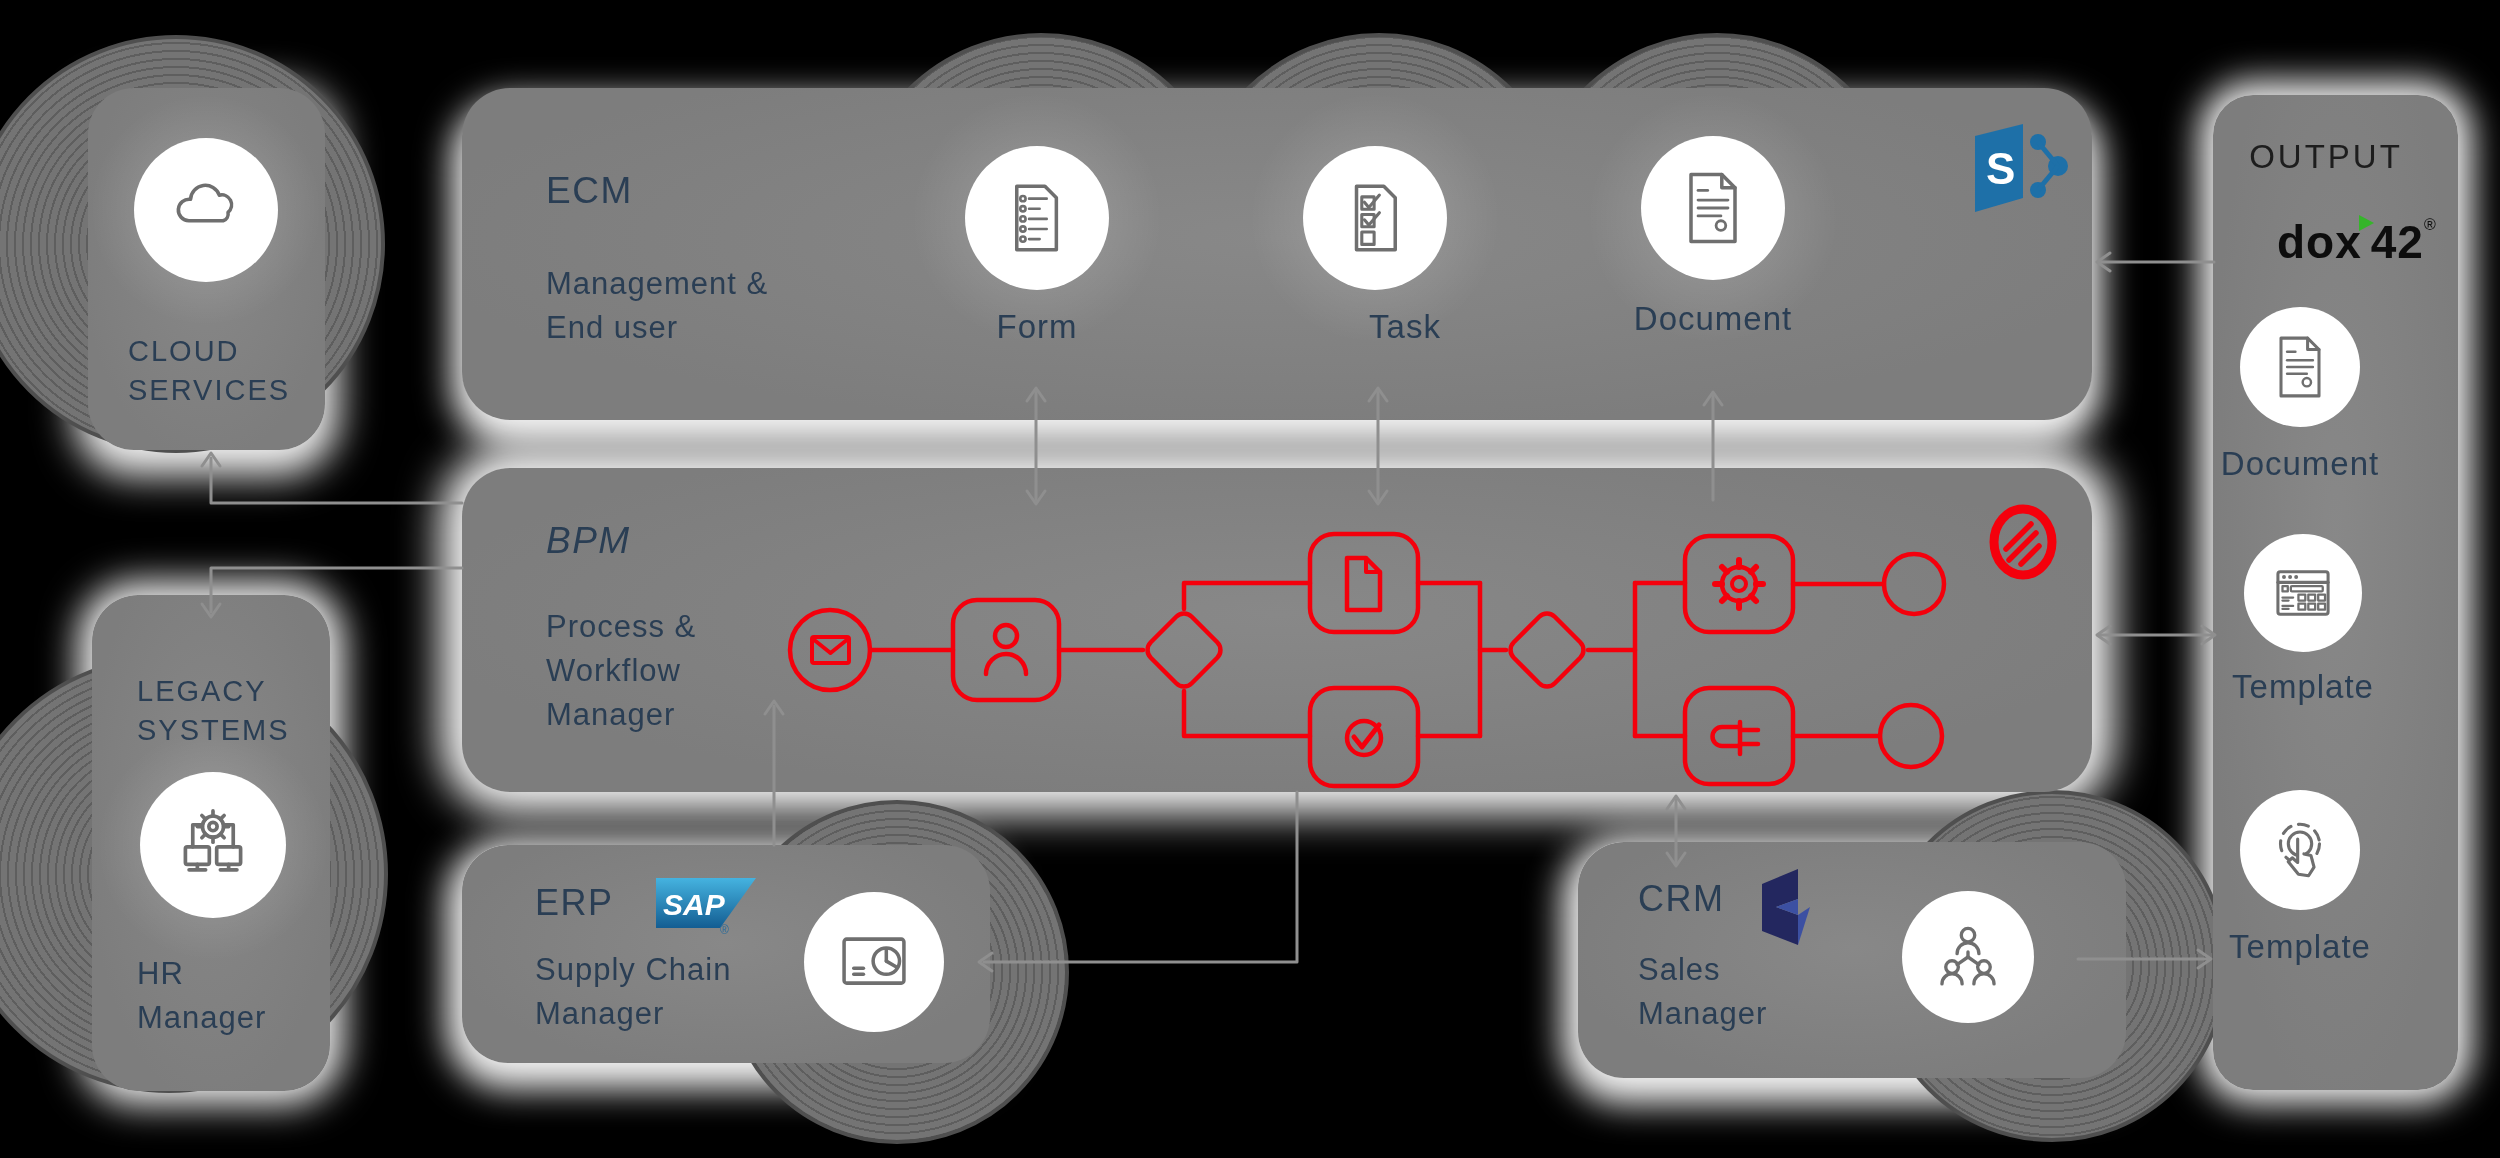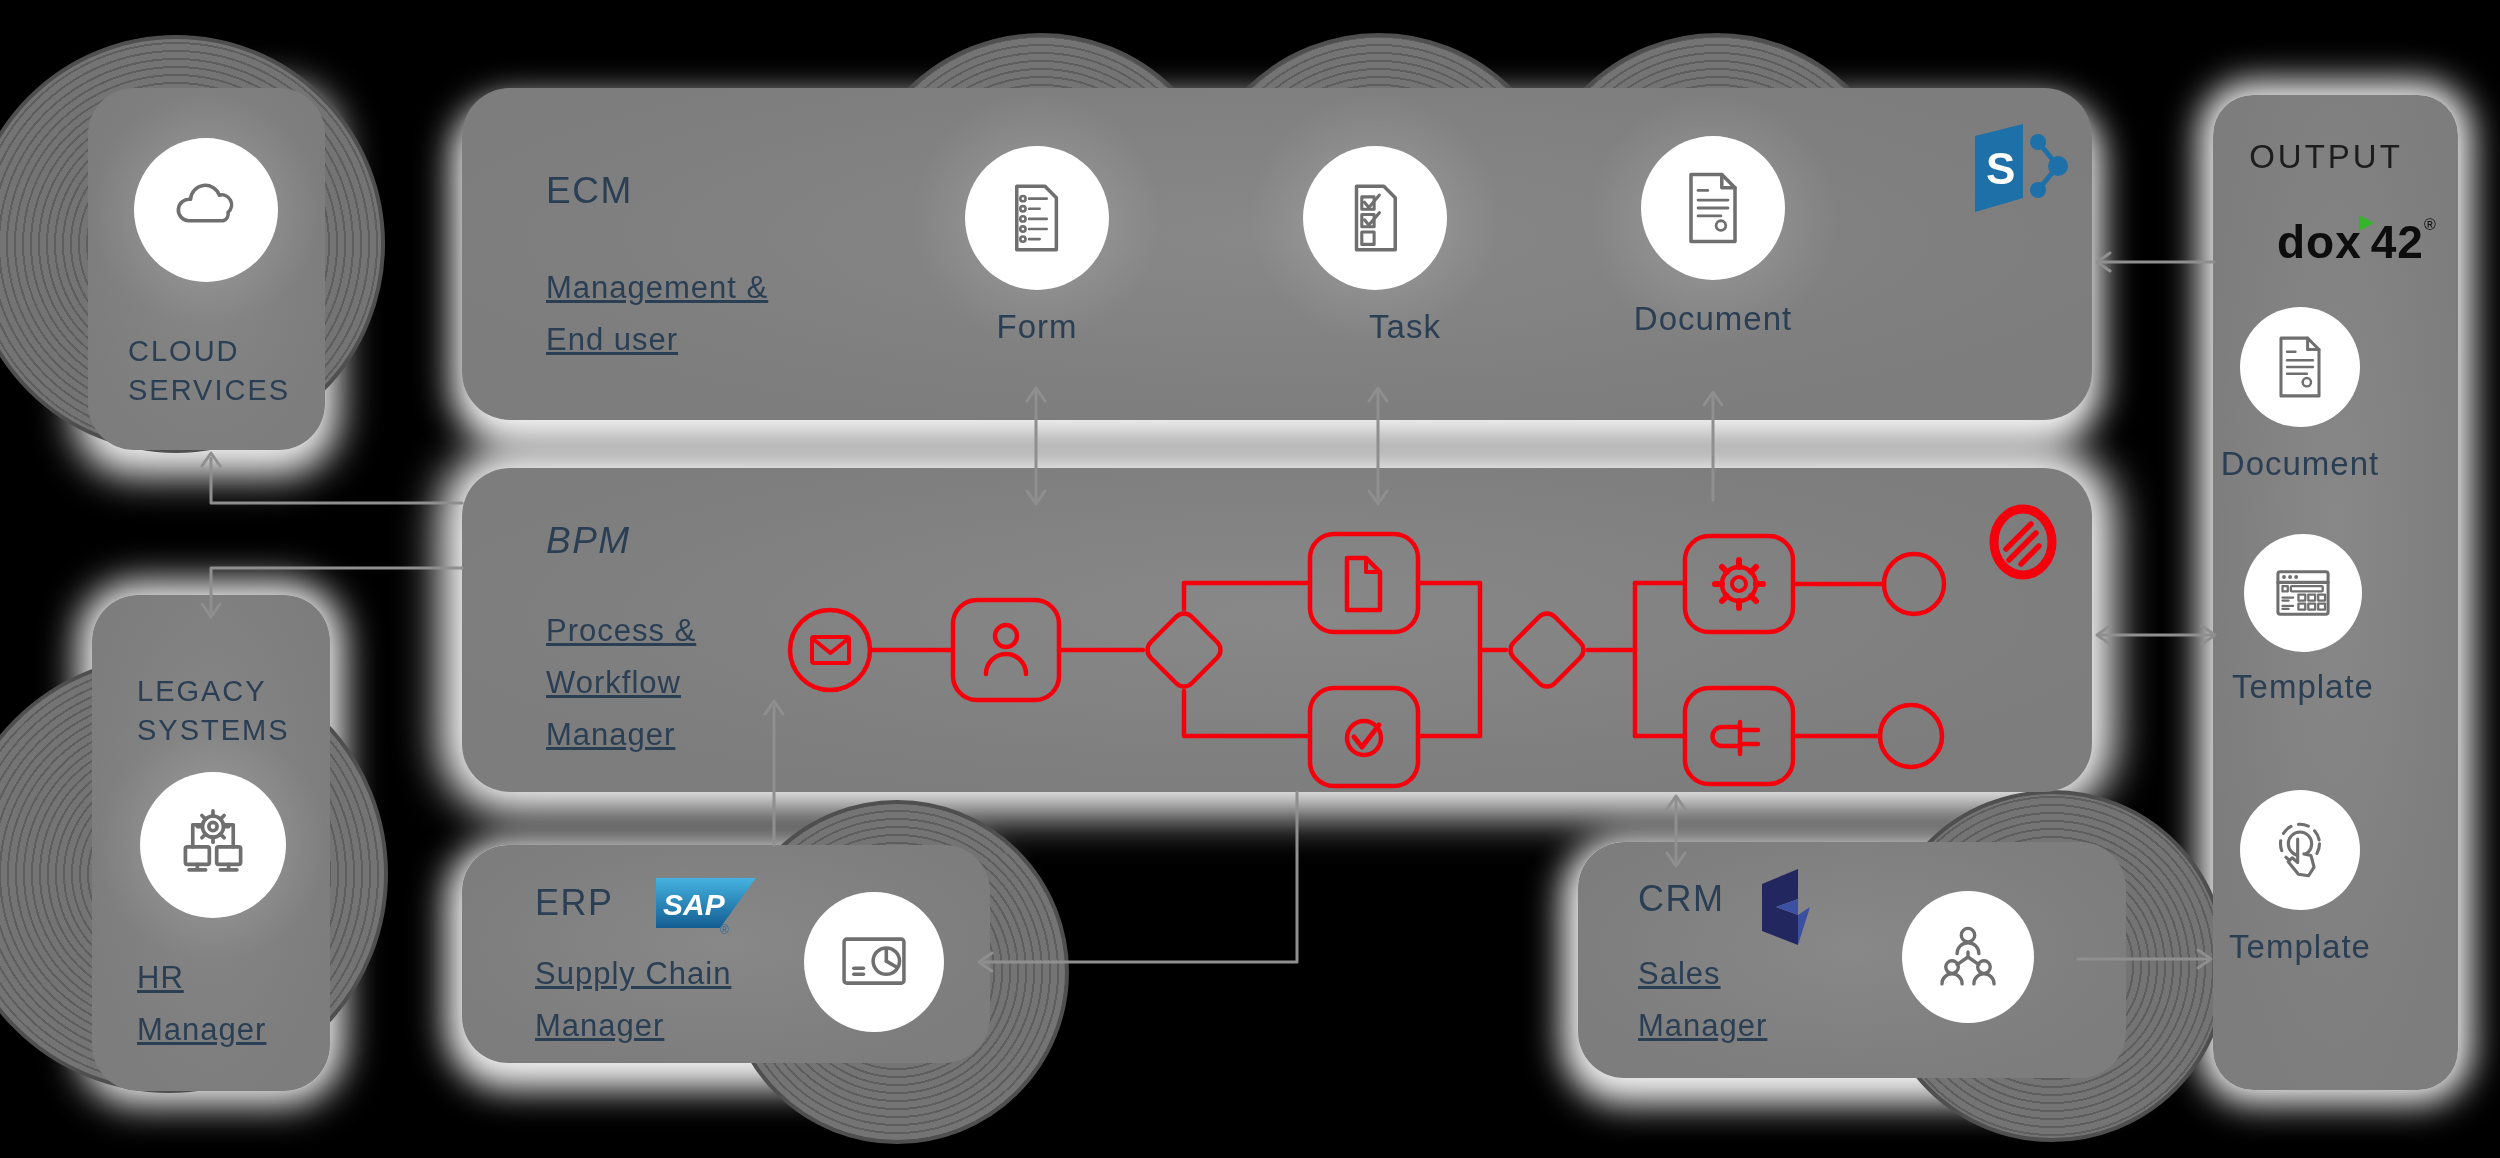--- a/index.html
+++ b/index.html
@@ -10,21 +10,21 @@
   .ring{position:absolute;border-radius:50%;z-index:2;border:4px solid #4f4f4f;
         background:repeating-radial-gradient(circle at 50% 50%, #5e5e5e 0 2px, #747474 2px 8px);}
   .panel{position:absolute;z-index:3;border-radius:48px;
          background:radial-gradient(ellipse at 50% 45%, #888 0%, #7d7d7d 75%);}
   .glow{position:absolute;z-index:4;border-radius:50%;
         background:radial-gradient(circle, rgba(255,255,255,.20) 0%, rgba(255,255,255,0) 68%);}
   .wcircle{position:absolute;z-index:6;background:#fff;border-radius:50%;
            display:flex;align-items:center;justify-content:center;}
   .txt{position:absolute;z-index:6;color:#2a3e54;white-space:pre-line;}
   .ttl{font-size:37px;letter-spacing:1.5px;}
-  .sub{font-size:31px;line-height:52px;letter-spacing:1px;text-decoration:underline;}
+  .sub{font-size:31px;line-height:44px;letter-spacing:1px;}
   .cap{font-size:29px;line-height:39px;letter-spacing:2px;}
   .lbl{font-size:33px;letter-spacing:1px;text-align:center;width:240px;margin-left:-120px;}
   .out-title{font-size:33px;letter-spacing:3px;color:#1d1d1d;text-align:center;width:226px;}
   .dox{position:absolute;z-index:6;color:#0d0d0d;font-weight:700;font-size:46px;letter-spacing:1px;}
   .dox .reg{font-size:16px;vertical-align:28px;font-weight:400;}
   svg{display:block;}
   .ic{stroke:#6f6f6f;fill:none;stroke-width:4;stroke-linecap:round;stroke-linejoin:round;}
   .overlay{position:absolute;left:0;top:0;z-index:5;}
 </style>
 </head>

